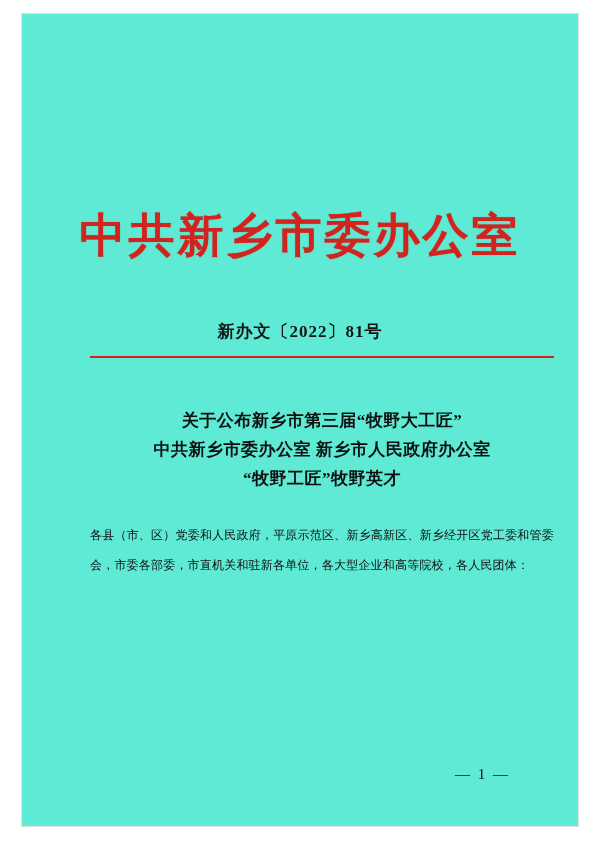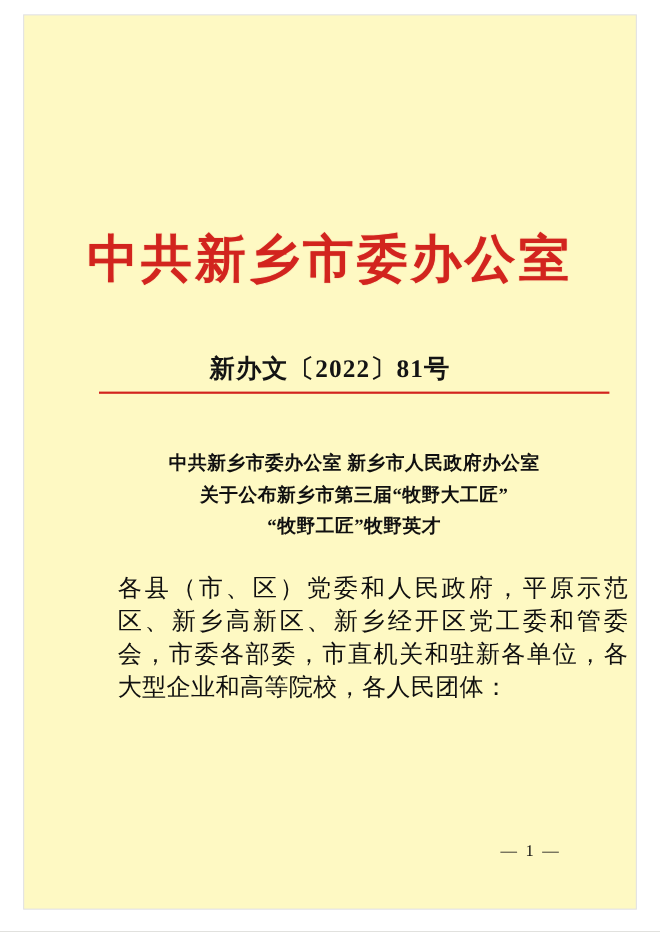--- a/index.html
+++ b/index.html
@@ -18,21 +18,21 @@
     overflow: hidden;
     margin: 0 auto;
     box-sizing: border-box;
   }
   .sheet {
     position: absolute;
     left: 22px;
     top: 14px;
     width: 556px;
     height: 812px;
-    background: #fef9c3;
+    background: #5eead4;
     box-shadow: 0 0 0 1px #e2e2e2;
     box-sizing: border-box;
   }
   .doc-title {
     position: absolute;
     left: 0;
     right: 0;
     top: 196px;
     text-align: center;
     color: #d2241e;
@@ -44,21 +44,21 @@
     white-space: nowrap;
     text-shadow: 0 0 1px rgba(210,36,30,0.6);
   }
   .doc-number {
     position: absolute;
     left: 0;
     right: 0;
     top: 306px;
     text-align: center;
     color: #141414;
-    font-size: 23px;
+    font-size: 17px;
     font-weight: bold;
     letter-spacing: 1px;
   }
   .red-rule {
     position: absolute;
     left: 68px;
     width: 464px;
     top: 342px;
     height: 2px;
     background: #d2241e;
@@ -77,25 +77,24 @@
   }
   .headline div {
     white-space: nowrap;
   }
   .body-text {
     position: absolute;
     left: 68px;
     width: 464px;
     top: 506px;
     color: #101010;
-    font-size: 22px;
+    font-size: 12px;
     line-height: 30px;
     letter-spacing: 0.2px;
     text-align: justify;
-    margin-left: 17px;
   }
   .body-text p {
     margin: 0;
   }
   .body-text p.indent {
     text-indent: 32px;
   }
   .page-number {
     position: absolute;
     right: 68px;
@@ -111,22 +110,22 @@
 <div class="page">
   <div class="sheet">
 
     <div class="doc-title">中共新乡市委办公室</div>
 
     <div class="doc-number">新办文〔2022〕81号</div>
 
     <div class="red-rule"></div>
 
     <div class="headline">
+      <div>关于公布新乡市第三届“牧野大工匠”</div>
       <div>中共新乡市委办公室 新乡市人民政府办公室</div>
-      <div>关于公布新乡市第三届“牧野大工匠”</div>
       <div>“牧野工匠”牧野英才</div>
     </div>
 
     <div class="body-text">
       <p>各县（市、区）党委和人民政府，平原示范区、新乡高新区、新乡经开区党工委和管委会，市委各部委，市直机关和驻新各单位，各大型企业和高等院校，各人民团体：</p>
     </div>
 
     <div class="page-number">— 1 —</div>
 
   </div>

